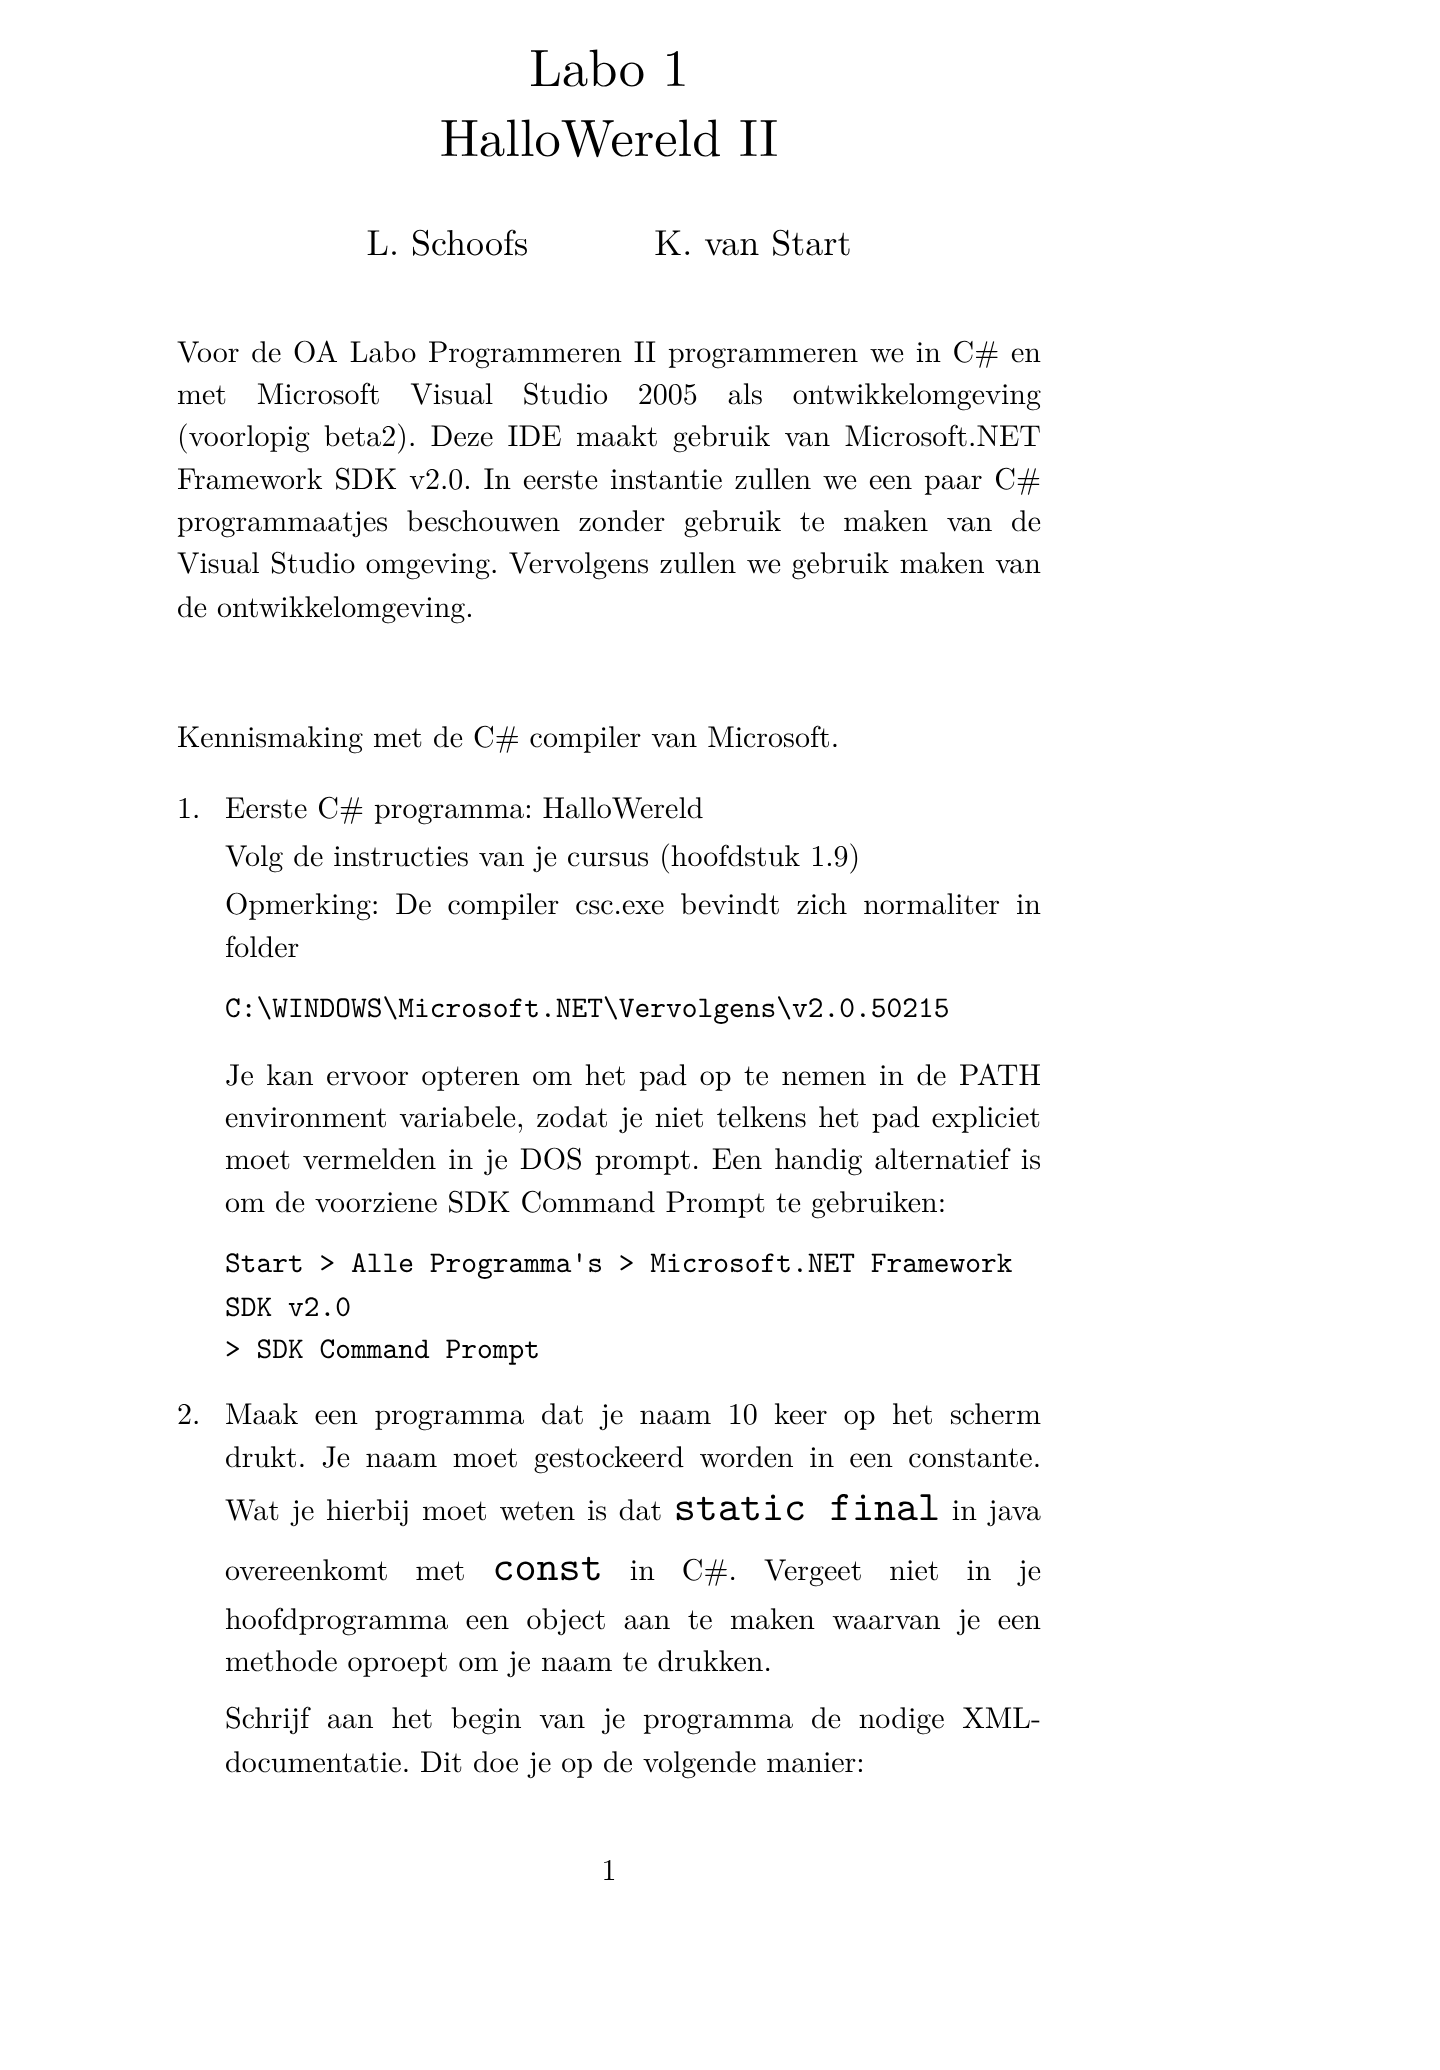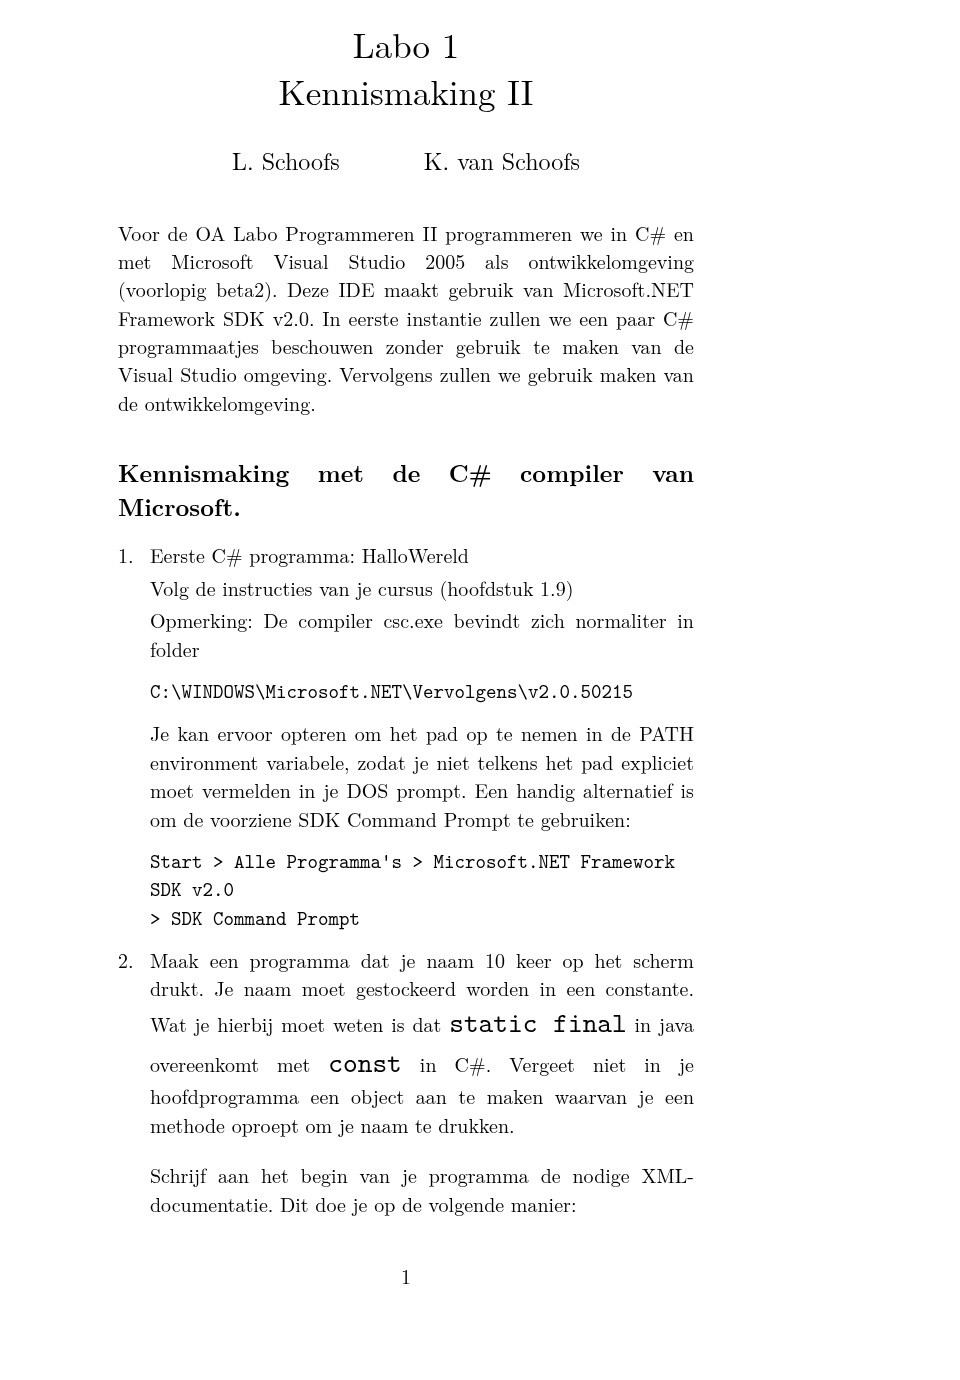--- a/index.html
+++ b/index.html
@@ -38,23 +38,23 @@
     text-align: justify;
   }
   .body p {
     margin: 0 0 0 0;
     text-indent: 24px;
   }
   .body p.noindent {
     text-indent: 0;
   }
   .section-heading {
-    font-weight: bold;
-    font-size: 24px;
-    margin-top: 38px;
+    font-weight: normal;
+    font-size: 20px;
+    margin-top: 59px;
     margin-bottom: 18px;
   }
   ol.enum {
     list-style: none;
     padding: 0;
     margin: 0;
     counter-reset: item;
   }
   ol.enum > li {
     position: relative;
@@ -97,46 +97,46 @@
     margin-top: 44px;
   }
 </style>
 </head>
 <body>
 
 <div class="page">
 
   <div class="title-block">
     <span>Labo 1</span><br>
-    <span>Kennismaking II</span>
+    <span>HalloWereld II</span>
   </div>
 
   <div class="authors">
     <span>L. Schoofs</span>
-    <span>K. van Schoofs</span>
+    <span>K. van Start</span>
   </div>
 
   <div class="body">
 
     <p class="noindent">Voor de OA Labo Programmeren II programmeren we in C# en met Microsoft Visual Studio 2005 als ontwikkelomgeving (voorlopig beta2). Deze IDE maakt gebruik van Microsoft.NET Framework SDK v2.0. In eerste instantie zullen we een paar C# programmaatjes beschouwen zonder gebruik te maken van de Visual Studio omgeving. Vervolgens zullen we gebruik maken van de ontwikkelomgeving.</p>
 
     <div class="section-heading">Kennismaking met de C# compiler van Microsoft.</div>
 
     <ol class="enum">
       <li>
         <p>Eerste C# programma: HalloWereld</p>
         <p>Volg de instructies van je cursus (hoofdstuk 1.9)</p>
         <p>Opmerking: De compiler csc.exe bevindt zich normaliter in folder</p>
         <div class="codeblock">C:\WINDOWS\Microsoft.NET\Vervolgens\v2.0.50215</div>
         <p class="block">Je kan ervoor opteren om het pad op te nemen in de PATH environment variabele, zodat je niet telkens het pad expliciet moet vermelden in je DOS prompt. Een handig alternatief is om de voorziene SDK Command Prompt te gebruiken:</p>
         <div class="codeblock">Start &gt; Alle Programma's &gt; Microsoft.NET Framework SDK v2.0
 &gt; SDK Command Prompt</div>
       </li>
       <li>
         <p class="block"><span>Maak een programma dat je naam 10 keer op het scherm drukt. Je naam moet gestockeerd worden in een constante. Wat je hierbij moet weten is dat </span><span class="tt">static final</span><span> in java overeenkomt met </span><span class="tt">const</span><span> in C#. Vergeet niet in je hoofdprogramma een object aan te maken waarvan je een methode oproept om je naam te drukken.</span></p>
-        <p class="block" style="margin-top:22px;">Schrijf aan het begin van je programma de nodige XML-documentatie. Dit doe je op de volgende manier:</p>
+        <p class="block" style="margin-top:10px;">Schrijf aan het begin van je programma de nodige XML-documentatie. Dit doe je op de volgende manier:</p>
       </li>
     </ol>
 
     <div class="pagenum">1</div>
 
   </div>
 </div>
 
 </body></html>

